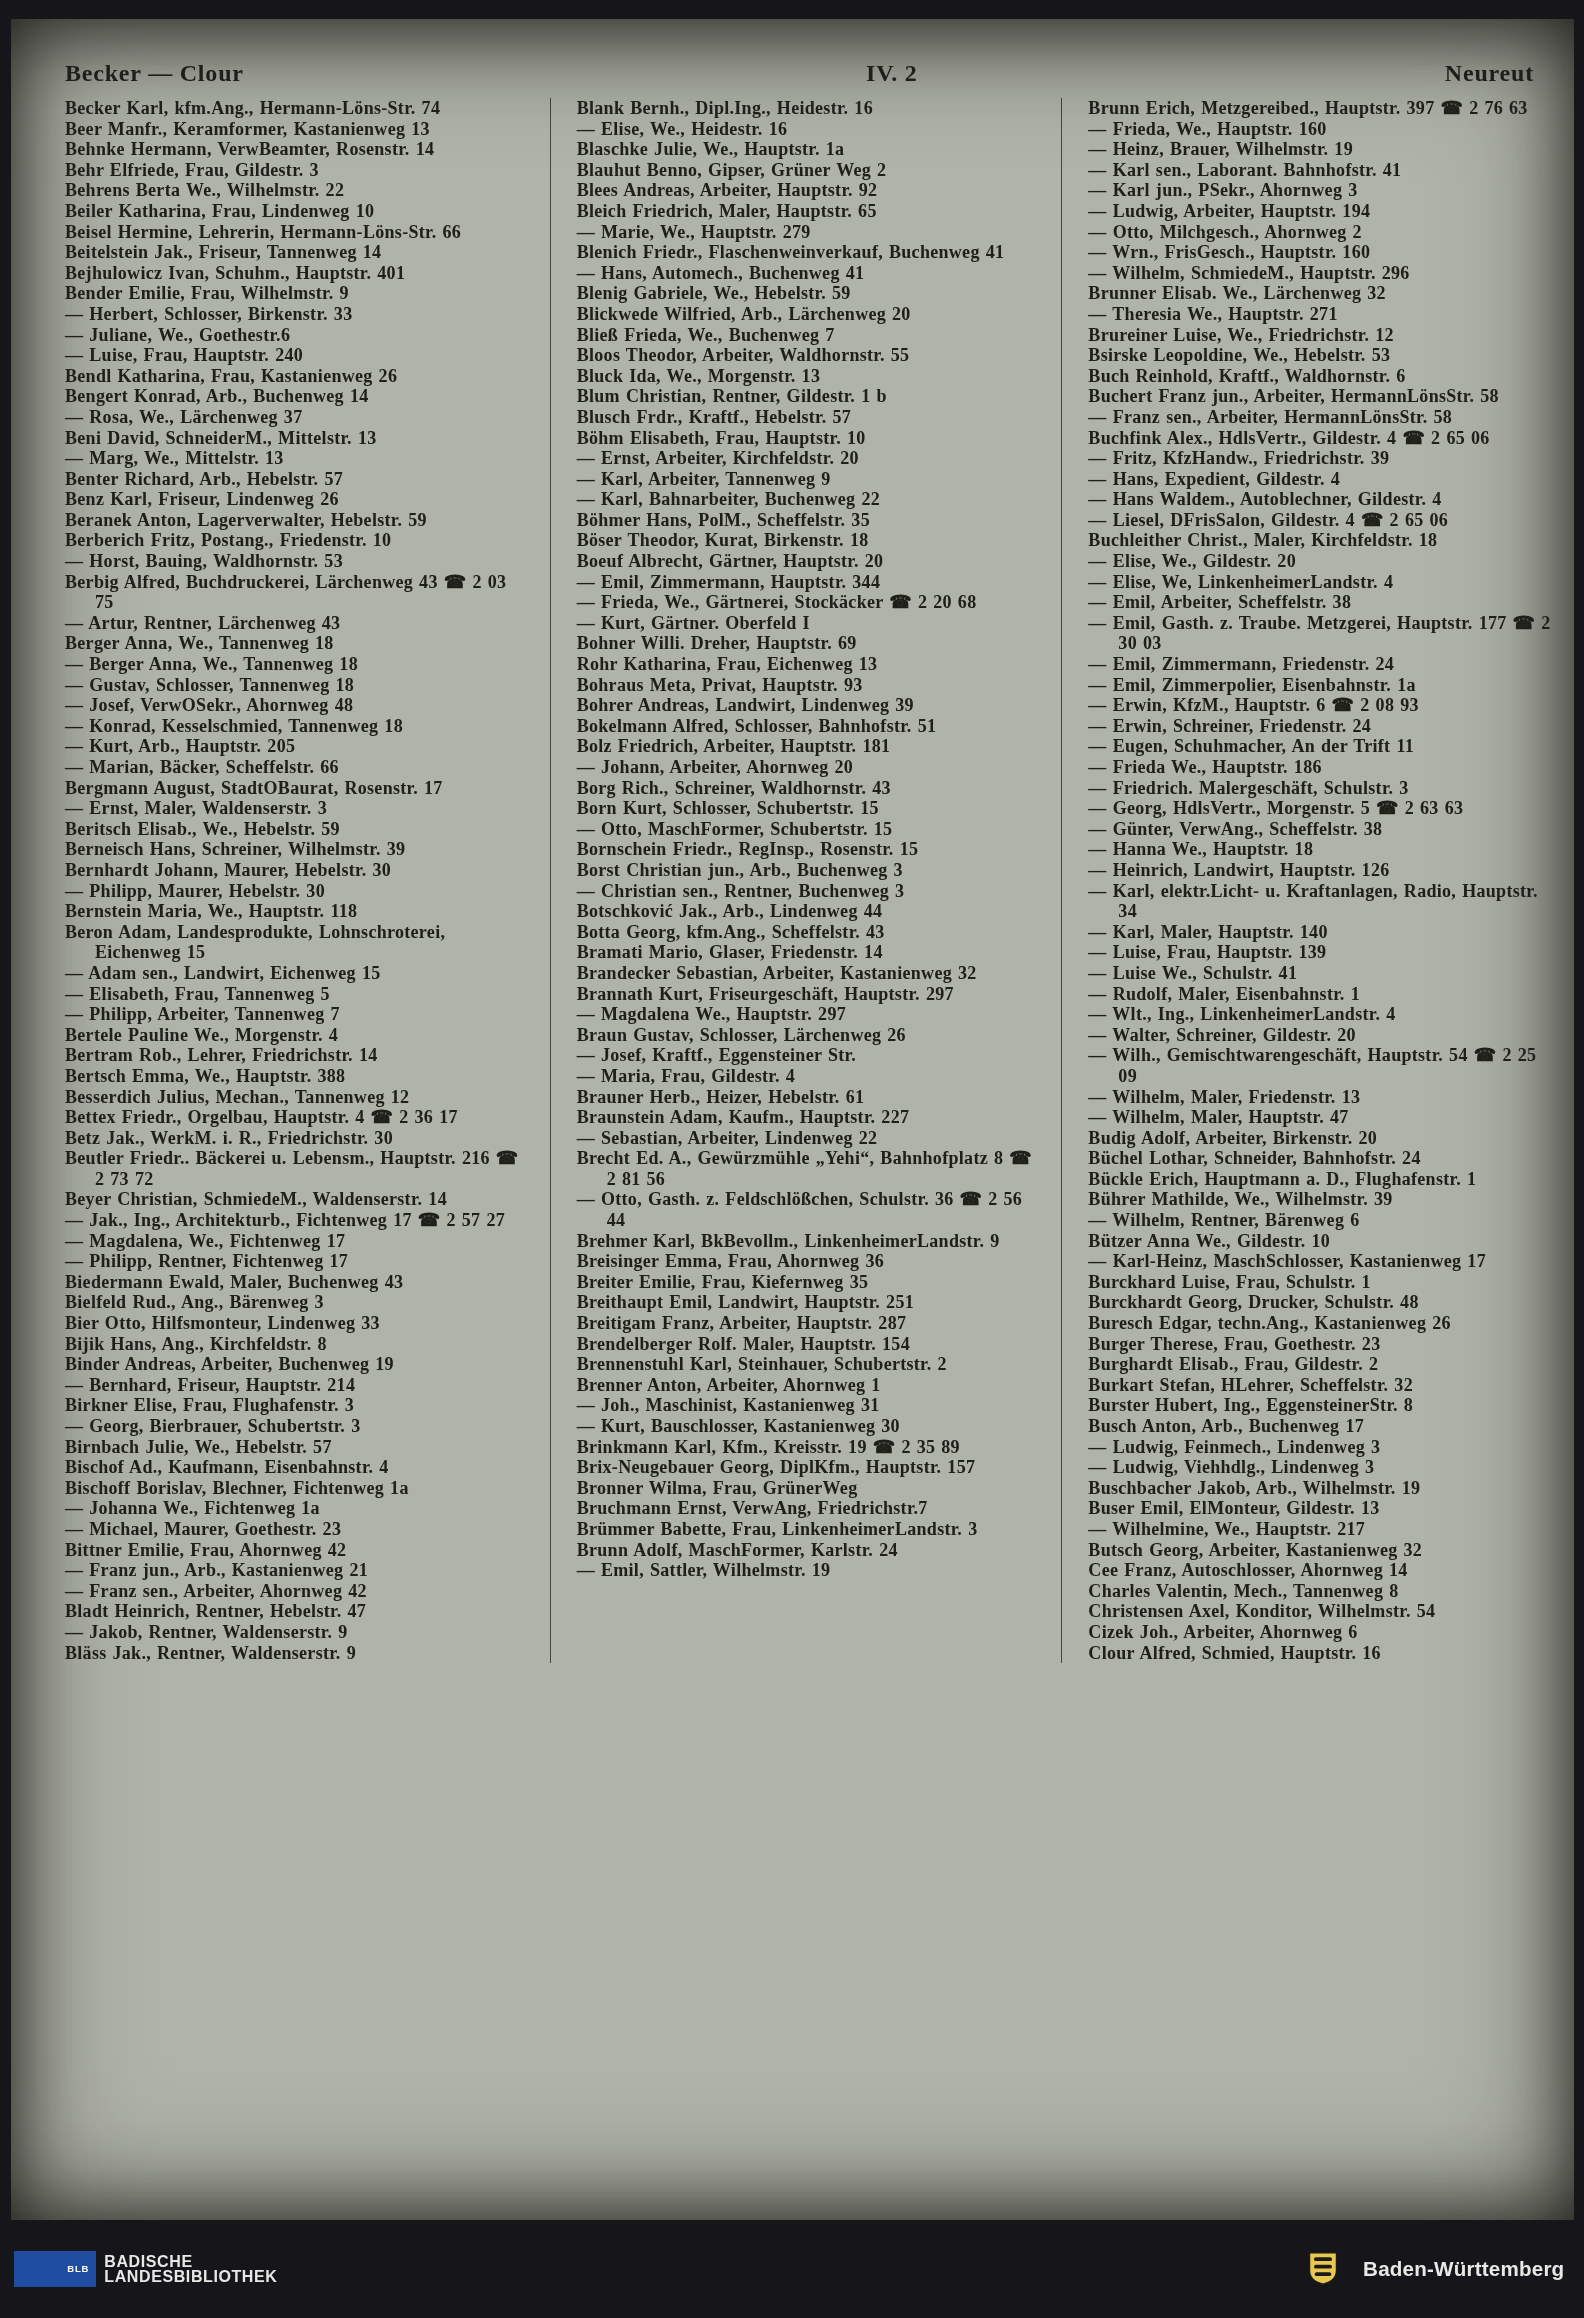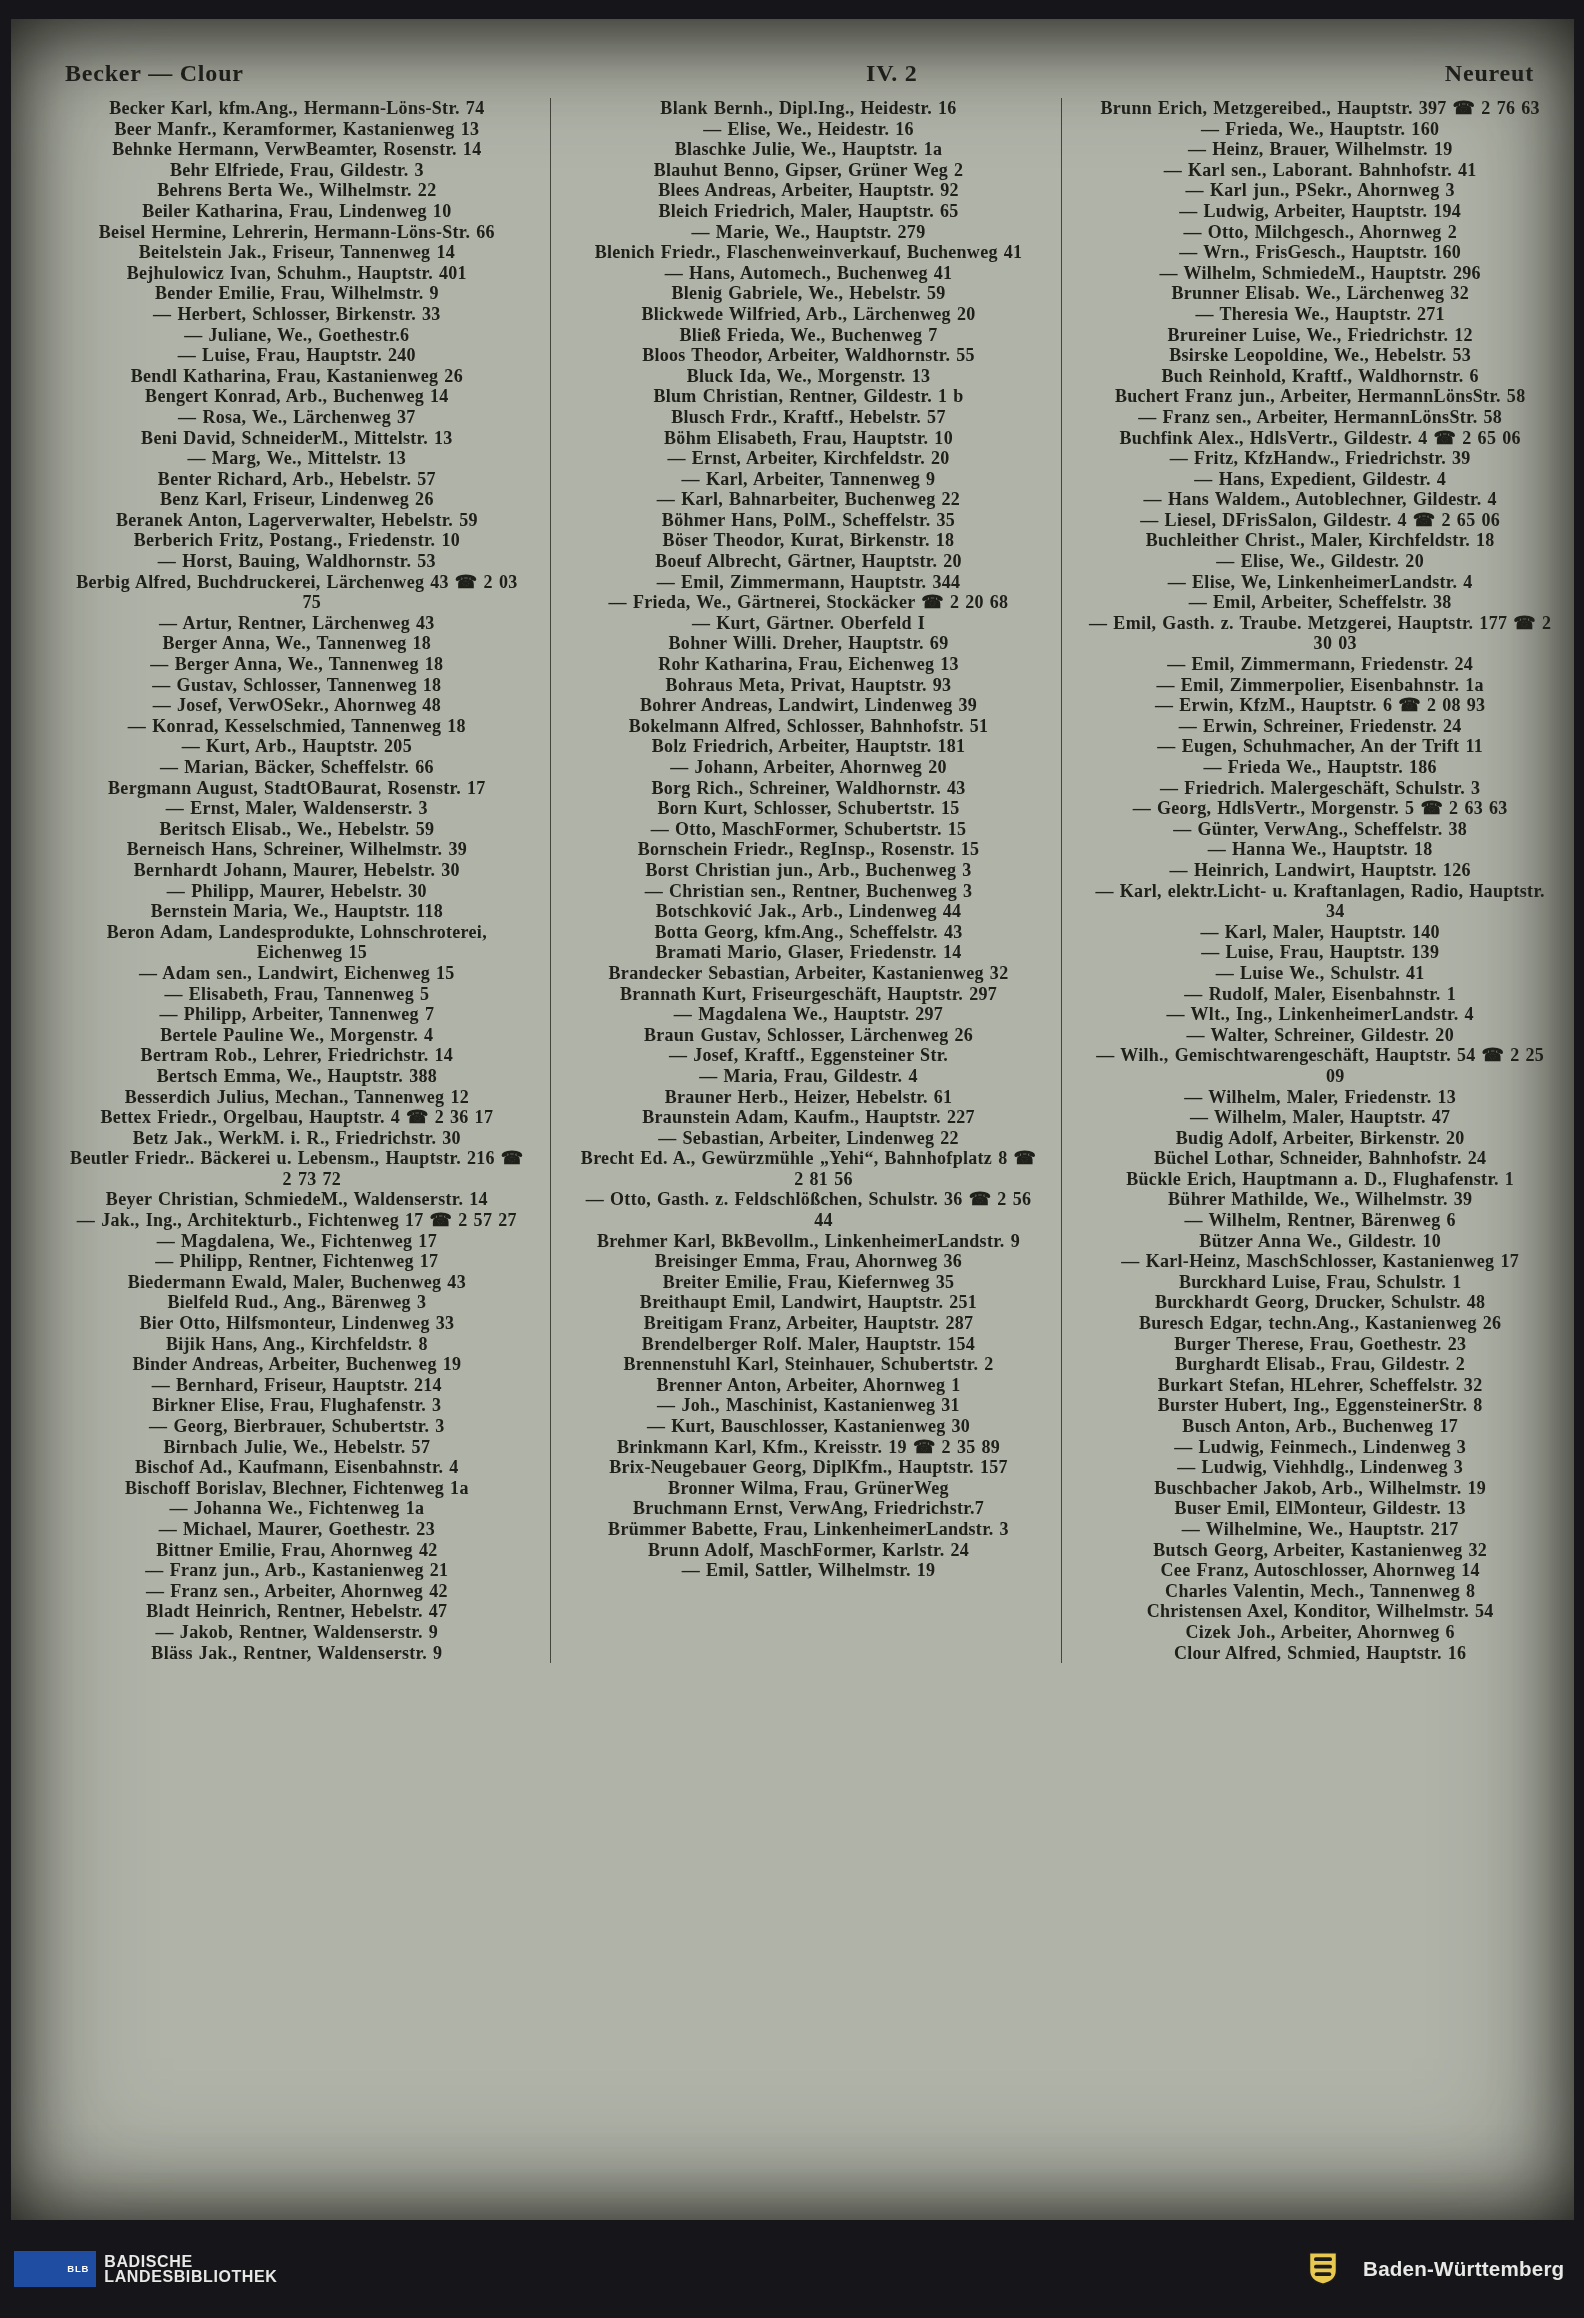--- a/index.html
+++ b/index.html
@@ -34,21 +34,20 @@
     letter-spacing:0.8px;
   }
   .page-header .center{ margin-left:95px; }
   .columns{
     display:flex;
     margin:11px 22px 0 54px;
   }
   .col{
     flex:1 1 0;
     min-width:0;
-    text-align:center;
   }
   .col + .col{
     border-left:1.6px solid rgba(32,32,26,0.75);
     padding-left:26px;
     margin-left:21px;
   }
   .entry{
     font-size:18px;
     line-height:20.6px;
     font-weight:bold;

